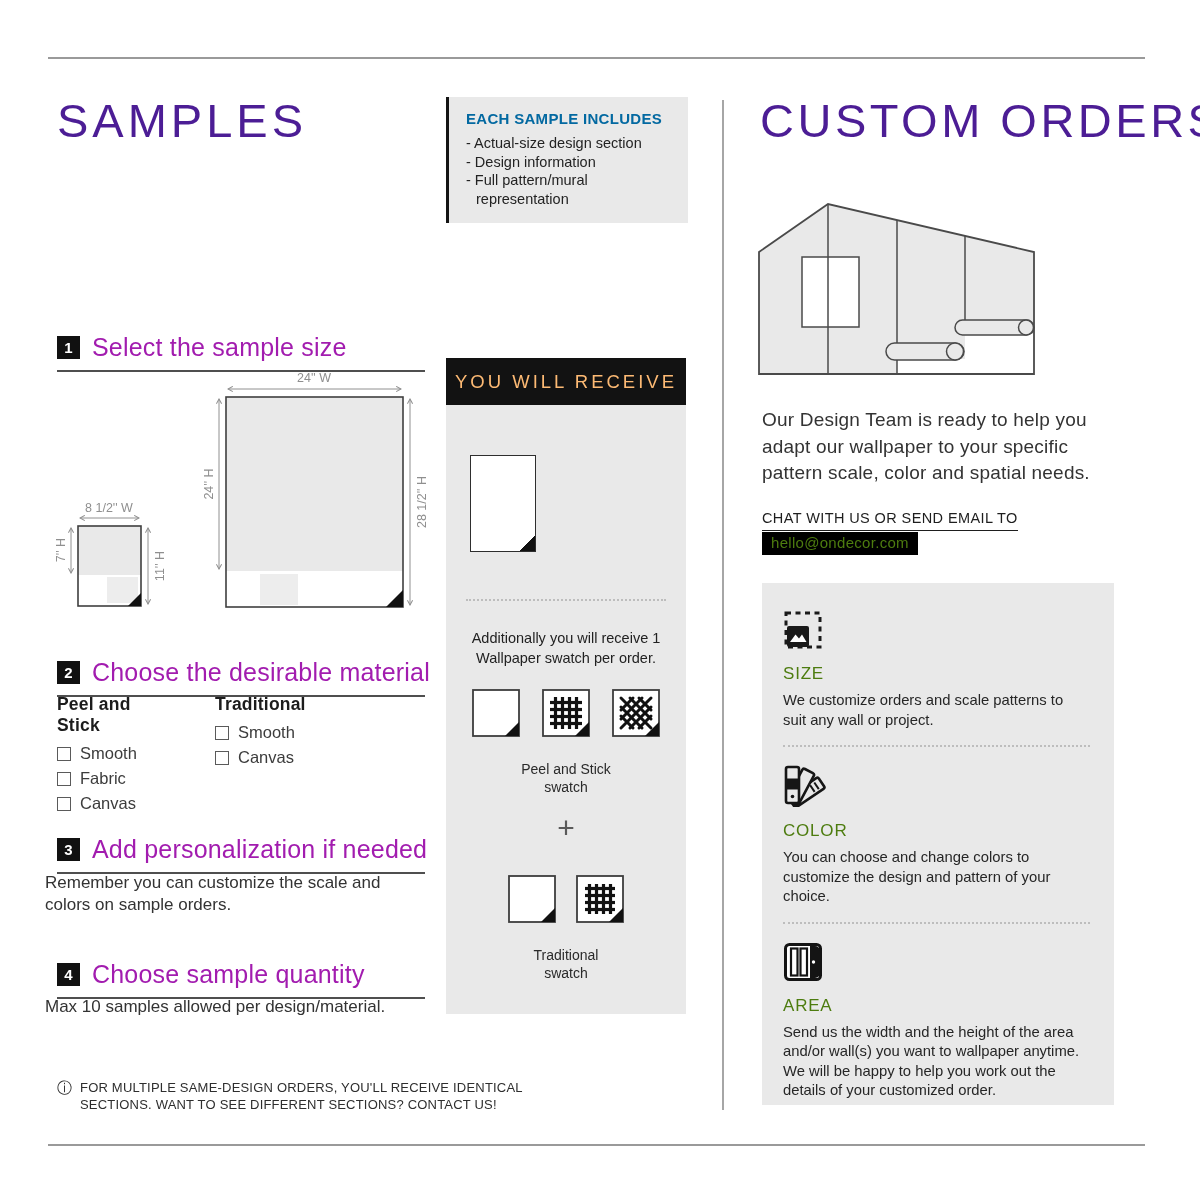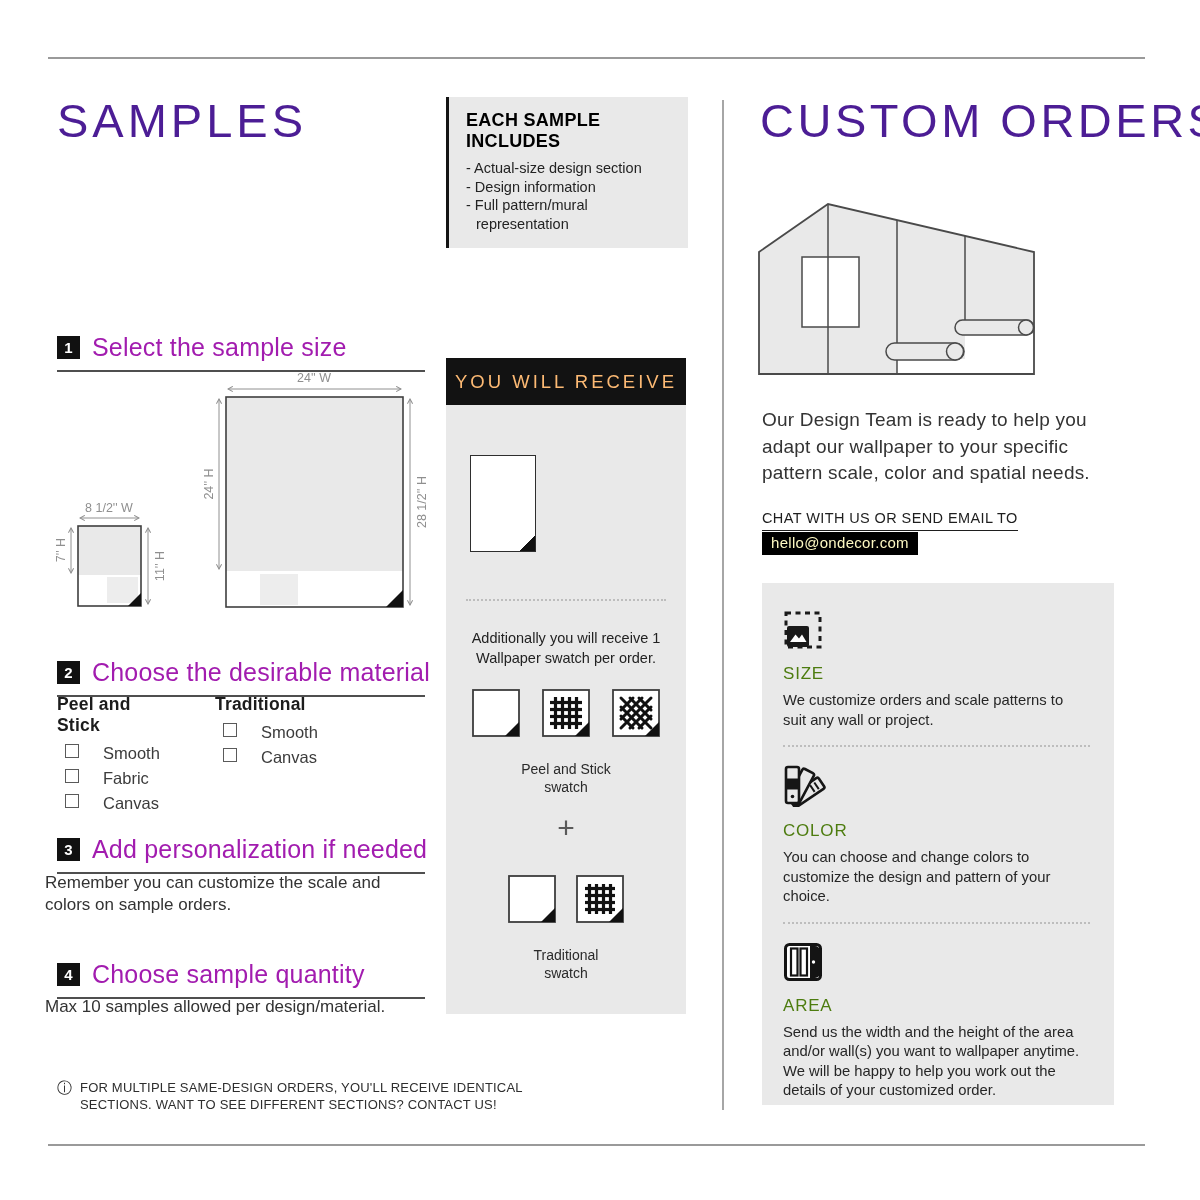--- a/index.html
+++ b/index.html
@@ -19,36 +19,36 @@
 
   .step{position:absolute;left:57px;width:368px;display:flex;align-items:center;gap:12px;
         border-bottom:2px solid #4f4f4f;padding-bottom:8px;}
   .step-num{flex:0 0 auto;width:23px;height:23px;background:#111;color:#fff;font-size:15px;
             font-weight:bold;display:flex;align-items:center;justify-content:center;}
   .step-title{font-size:25px;color:#a21caf;letter-spacing:0.2px;white-space:nowrap;}
   .step1{top:333px;} .step2{top:658px;} .step3{top:835px;} .step4{top:960px;}
 
   .materials{position:absolute;left:57px;top:694px;display:flex;gap:38px;}
   .mat-col .mat-title{font-size:17.5px;font-weight:bold;color:#1c1c1c;margin-bottom:8px;letter-spacing:0.2px;}
-  .mat-opt{display:flex;gap:24px;margin-bottom:6px;margin-left:8px;}
+  .mat-opt{display:flex;align-items:center;gap:9px;margin-bottom:6px;}
   .mat-col:first-child{width:120px;}
   .checkbox{width:12px;height:12px;border:1.5px solid #5a5a5a;background:#fff;flex:0 0 auto;}
   .mat-opt span{font-size:16.5px;color:#3c3c3c;}
 
   .note{position:absolute;left:45px;font-size:17px;line-height:21.5px;color:#333;}
   .note3{top:872px;width:345px;}
   .note4{top:996px;width:380px;}
 
   .footnote{position:absolute;left:57px;top:1079px;display:flex;gap:8px;width:472px;}
   .info-glyph{font-size:15px;line-height:17px;color:#2e2e2e;flex:0 0 auto;}
   .footnote-text{font-size:13px;line-height:17px;letter-spacing:0.2px;color:#2e2e2e;}
 
   .includes-box{position:absolute;left:446px;top:97px;width:242px;box-sizing:border-box;
                 background:#e9e9e9;border-left:3px solid #141414;padding:13px 12px 15px 17px;}
-  .includes-title{font-size:18px;font-weight:bold;letter-spacing:0.3px;color:#000000;margin-bottom:7px;}
+  .includes-title{font-size:15px;font-weight:bold;letter-spacing:0.3px;color:#0369a1;margin-bottom:7px;}
   .includes-item{font-size:14.5px;line-height:18.5px;color:#232323;padding-left:10px;text-indent:-10px;}
   .includes-item::before{content:"- ";}
 
   .receive-header{position:absolute;left:446px;top:358px;width:240px;height:47px;background:#121212;
                   color:#fdba74;display:flex;align-items:center;justify-content:center;
                   font-size:18.5px;letter-spacing:3px;white-space:nowrap;}
   .receive-panel{position:absolute;left:446px;top:405px;width:240px;height:609px;background:#e9e9e9;}
   .sheet{position:absolute;left:24px;top:50px;width:64px;height:95px;background:#fff;border:1.5px solid #2e2e2e;}
   .fold{position:absolute;right:0;bottom:0;width:15px;height:15px;
         background:linear-gradient(135deg,transparent 50%,#111 50%);}
@@ -61,21 +61,21 @@
   .row1{top:284px;gap:22px;} .row2{top:470px;gap:20px;}
   .swatch-label{position:absolute;left:0;width:240px;text-align:center;font-size:14px;line-height:18px;
                 color:#2a2a2a;white-space:pre-line;}
   .peel-label{top:355px;} .trad-label{top:541px;}
   .plus{position:absolute;left:0;top:406px;width:240px;text-align:center;font-size:30px;color:#5a5a5a;}
 
   .intro{position:absolute;left:762px;top:407px;width:360px;font-size:19px;line-height:26.5px;
          letter-spacing:0.2px;color:#333;}
   .chat-label{position:absolute;left:762px;top:510px;font-size:14.5px;letter-spacing:0.4px;color:#1e1e1e;
               border-bottom:1.5px solid #1e1e1e;padding-bottom:4px;white-space:nowrap;}
-  .email-badge{position:absolute;left:762px;top:532px;background:#000;color:#fef9c3;font-size:15px;
+  .email-badge{position:absolute;left:762px;top:532px;background:#000;color:#4d7c0f;font-size:15px;
                letter-spacing:0.3px;padding:2px 9px 4px;white-space:nowrap;}
 
   .features-panel{position:absolute;left:762px;top:583px;width:352px;height:522px;background:#e9e9e9;
                   box-sizing:border-box;padding:27px 24px 0 21px;}
   .feature-name{margin-top:14px;font-size:17px;letter-spacing:0.8px;color:#4d7c0f;}
   .feature-text{margin-top:7px;font-size:14.8px;line-height:19.5px;color:#262626;}
   .features-panel .dotdiv{margin:15px 0 18px;}
 
   .diagram{position:absolute;left:40px;top:368px;}
   .house{position:absolute;left:757px;top:197px;}

